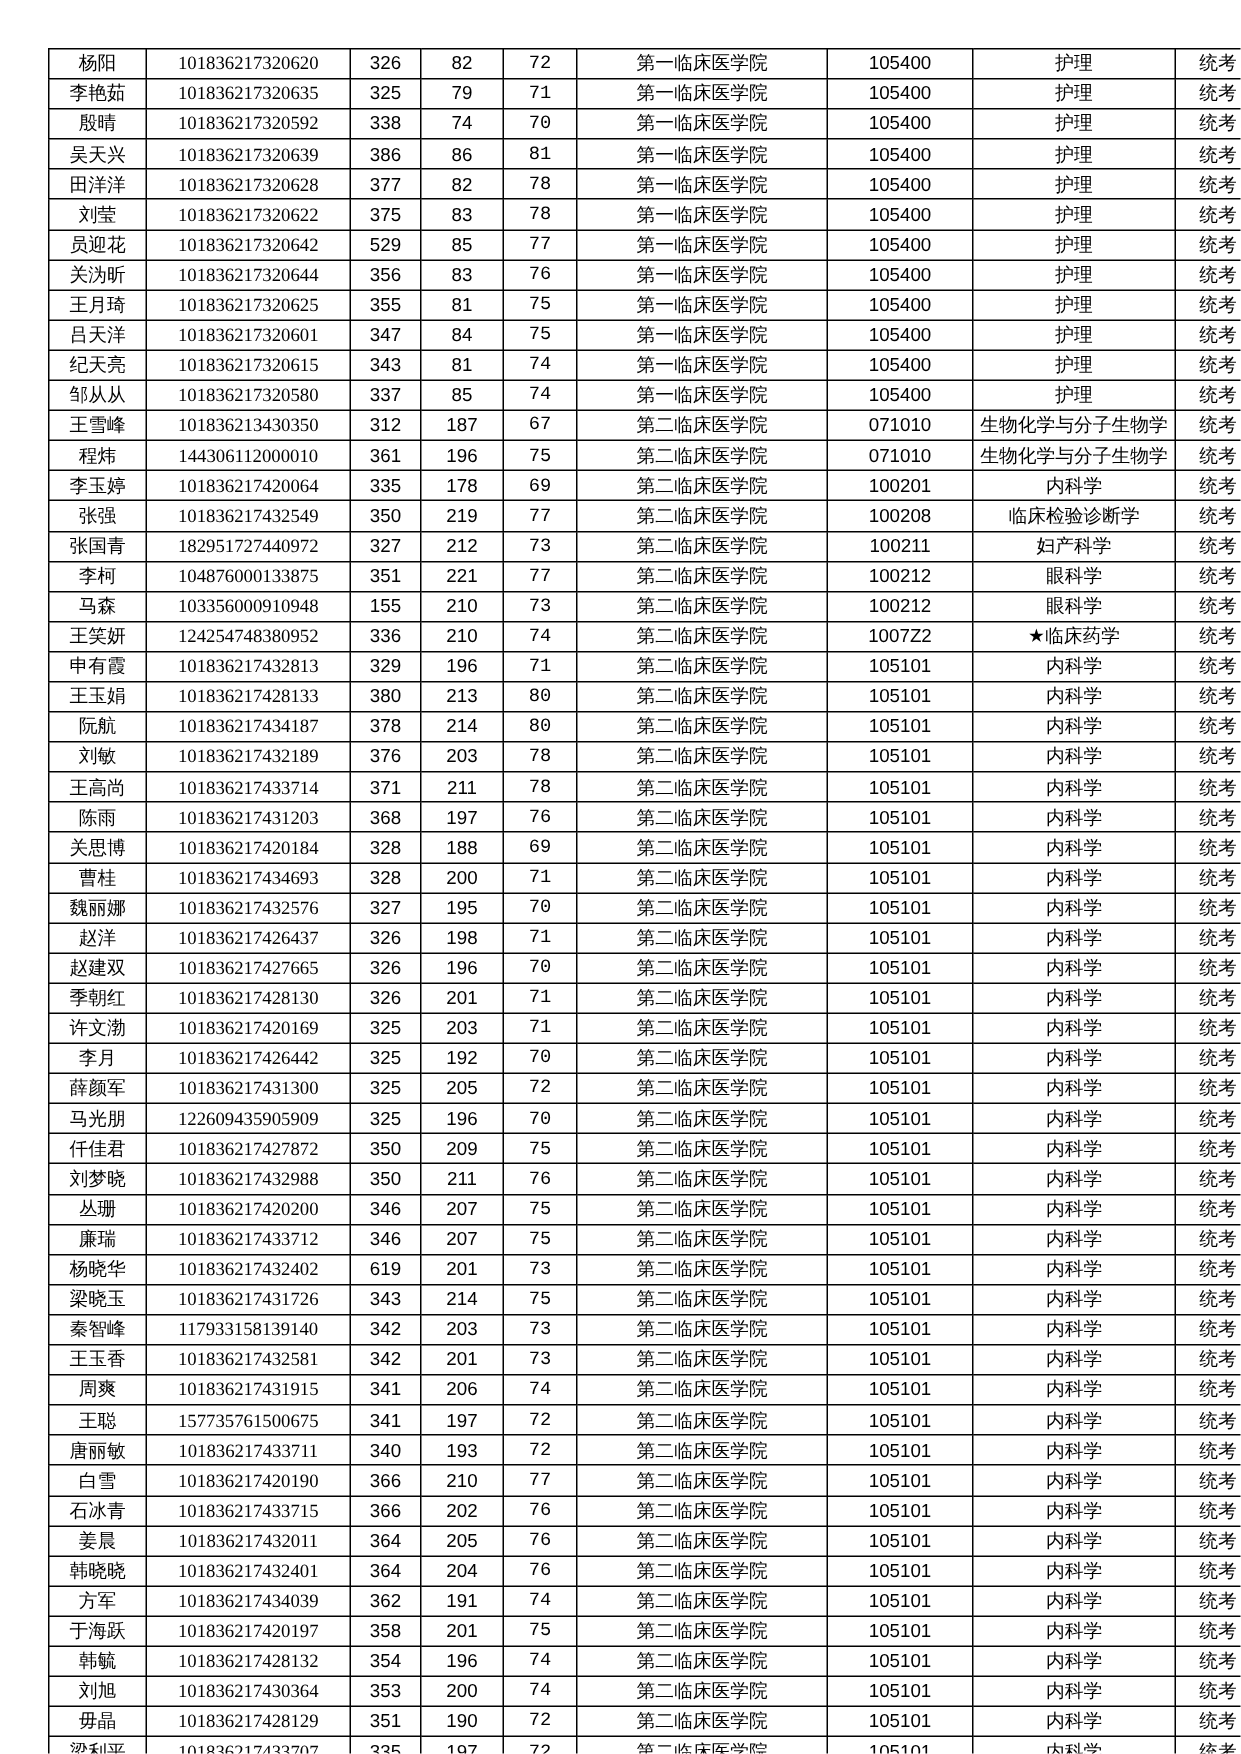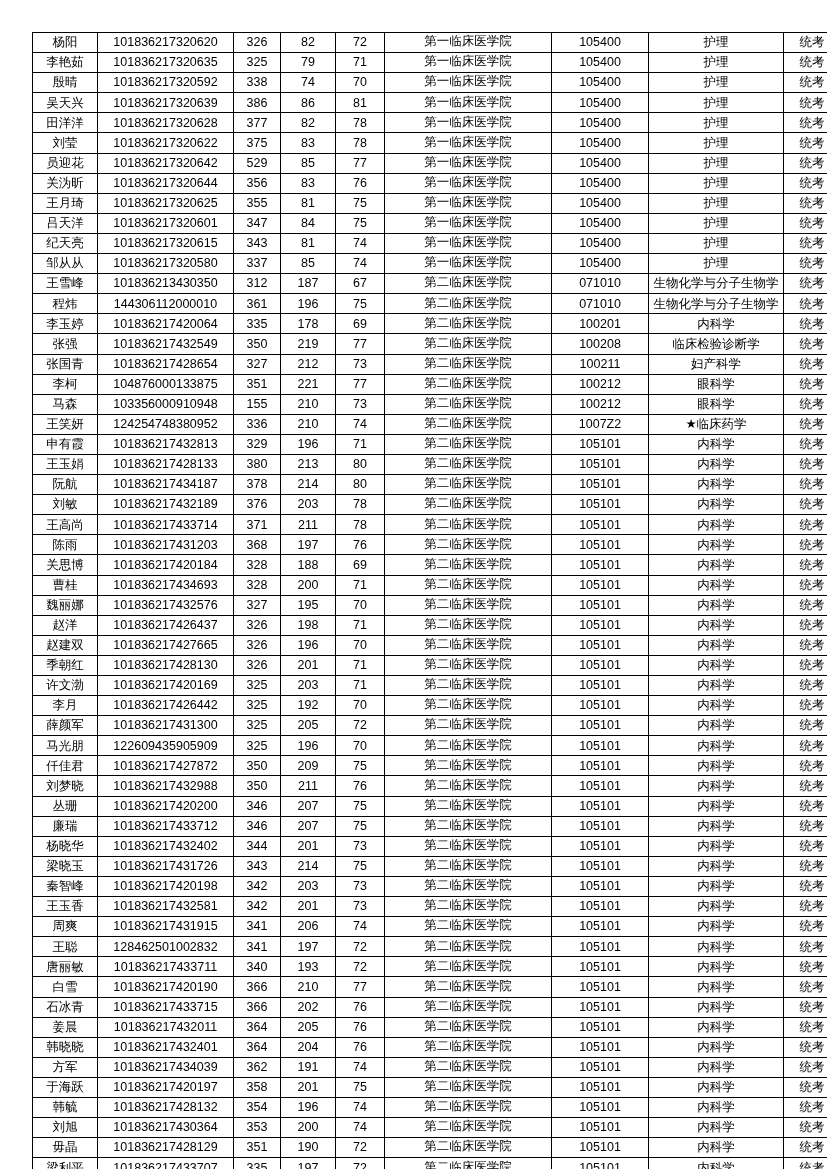--- a/index.html
+++ b/index.html
@@ -36,25 +36,25 @@
     line-height: 1;
     height: 19.1px;
     padding: 0 2px;
     text-align: center;
     vertical-align: middle;
     white-space: nowrap;
     overflow: hidden;
     letter-spacing: 0px;
   }
   td.c-name   { width: 60px;  }
-  td.c-id     { width: 131px; font-family: Liberation Sans, sans-serif; }
+  td.c-id     { width: 131px; font-family: Liberation Serif, serif; }
   td.c-total  { width: 42px;  }
   td.c-s1     { width: 50px;  }
-  td.c-s2     { width: 44px;  }
-  td.c-college{ width: 162px; font-family: Liberation Mono, monospace; }
+  td.c-s2     { width: 44px; font-family: Liberation Mono, monospace;  }
+  td.c-college{ width: 162px; }
   td.c-code   { width: 92px;  }
   td.c-major  { width: 130px; }
   td.c-type   { width: 52px;  }
 </style>
 </head>
 <body>
 
 <div id="page">
   <table class="roster">
     <tbody>
@@ -229,21 +229,21 @@
           <td class="c-total">350</td>
           <td class="c-s1">219</td>
           <td class="c-s2">77</td>
           <td class="c-college">第二临床医学院</td>
           <td class="c-code">100208</td>
           <td class="c-major">临床检验诊断学</td>
           <td class="c-type">统考</td>
         </tr>
         <tr>
           <td class="c-name">张国青</td>
-          <td class="c-id">101836217428654</td>
+          <td class="c-id">182951727440972</td>
           <td class="c-total">327</td>
           <td class="c-s1">212</td>
           <td class="c-s2">73</td>
           <td class="c-college">第二临床医学院</td>
           <td class="c-code">100211</td>
           <td class="c-major">妇产科学</td>
           <td class="c-type">统考</td>
         </tr>
         <tr>
           <td class="c-name">李柯</td>
@@ -494,42 +494,42 @@
           <td class="c-s1">207</td>
           <td class="c-s2">75</td>
           <td class="c-college">第二临床医学院</td>
           <td class="c-code">105101</td>
           <td class="c-major">内科学</td>
           <td class="c-type">统考</td>
         </tr>
         <tr>
           <td class="c-name">杨晓华</td>
           <td class="c-id">101836217432402</td>
-          <td class="c-total">344</td>
+          <td class="c-total">619</td>
           <td class="c-s1">201</td>
           <td class="c-s2">73</td>
           <td class="c-college">第二临床医学院</td>
           <td class="c-code">105101</td>
           <td class="c-major">内科学</td>
           <td class="c-type">统考</td>
         </tr>
         <tr>
           <td class="c-name">梁晓玉</td>
           <td class="c-id">101836217431726</td>
           <td class="c-total">343</td>
           <td class="c-s1">214</td>
           <td class="c-s2">75</td>
           <td class="c-college">第二临床医学院</td>
           <td class="c-code">105101</td>
           <td class="c-major">内科学</td>
           <td class="c-type">统考</td>
         </tr>
         <tr>
           <td class="c-name">秦智峰</td>
-          <td class="c-id">101836217420198</td>
+          <td class="c-id">117933158139140</td>
           <td class="c-total">342</td>
           <td class="c-s1">203</td>
           <td class="c-s2">73</td>
           <td class="c-college">第二临床医学院</td>
           <td class="c-code">105101</td>
           <td class="c-major">内科学</td>
           <td class="c-type">统考</td>
         </tr>
         <tr>
           <td class="c-name">王玉香</td>
@@ -548,21 +548,21 @@
           <td class="c-total">341</td>
           <td class="c-s1">206</td>
           <td class="c-s2">74</td>
           <td class="c-college">第二临床医学院</td>
           <td class="c-code">105101</td>
           <td class="c-major">内科学</td>
           <td class="c-type">统考</td>
         </tr>
         <tr>
           <td class="c-name">王聪</td>
-          <td class="c-id">128462501002832</td>
+          <td class="c-id">157735761500675</td>
           <td class="c-total">341</td>
           <td class="c-s1">197</td>
           <td class="c-s2">72</td>
           <td class="c-college">第二临床医学院</td>
           <td class="c-code">105101</td>
           <td class="c-major">内科学</td>
           <td class="c-type">统考</td>
         </tr>
         <tr>
           <td class="c-name">唐丽敏</td>

